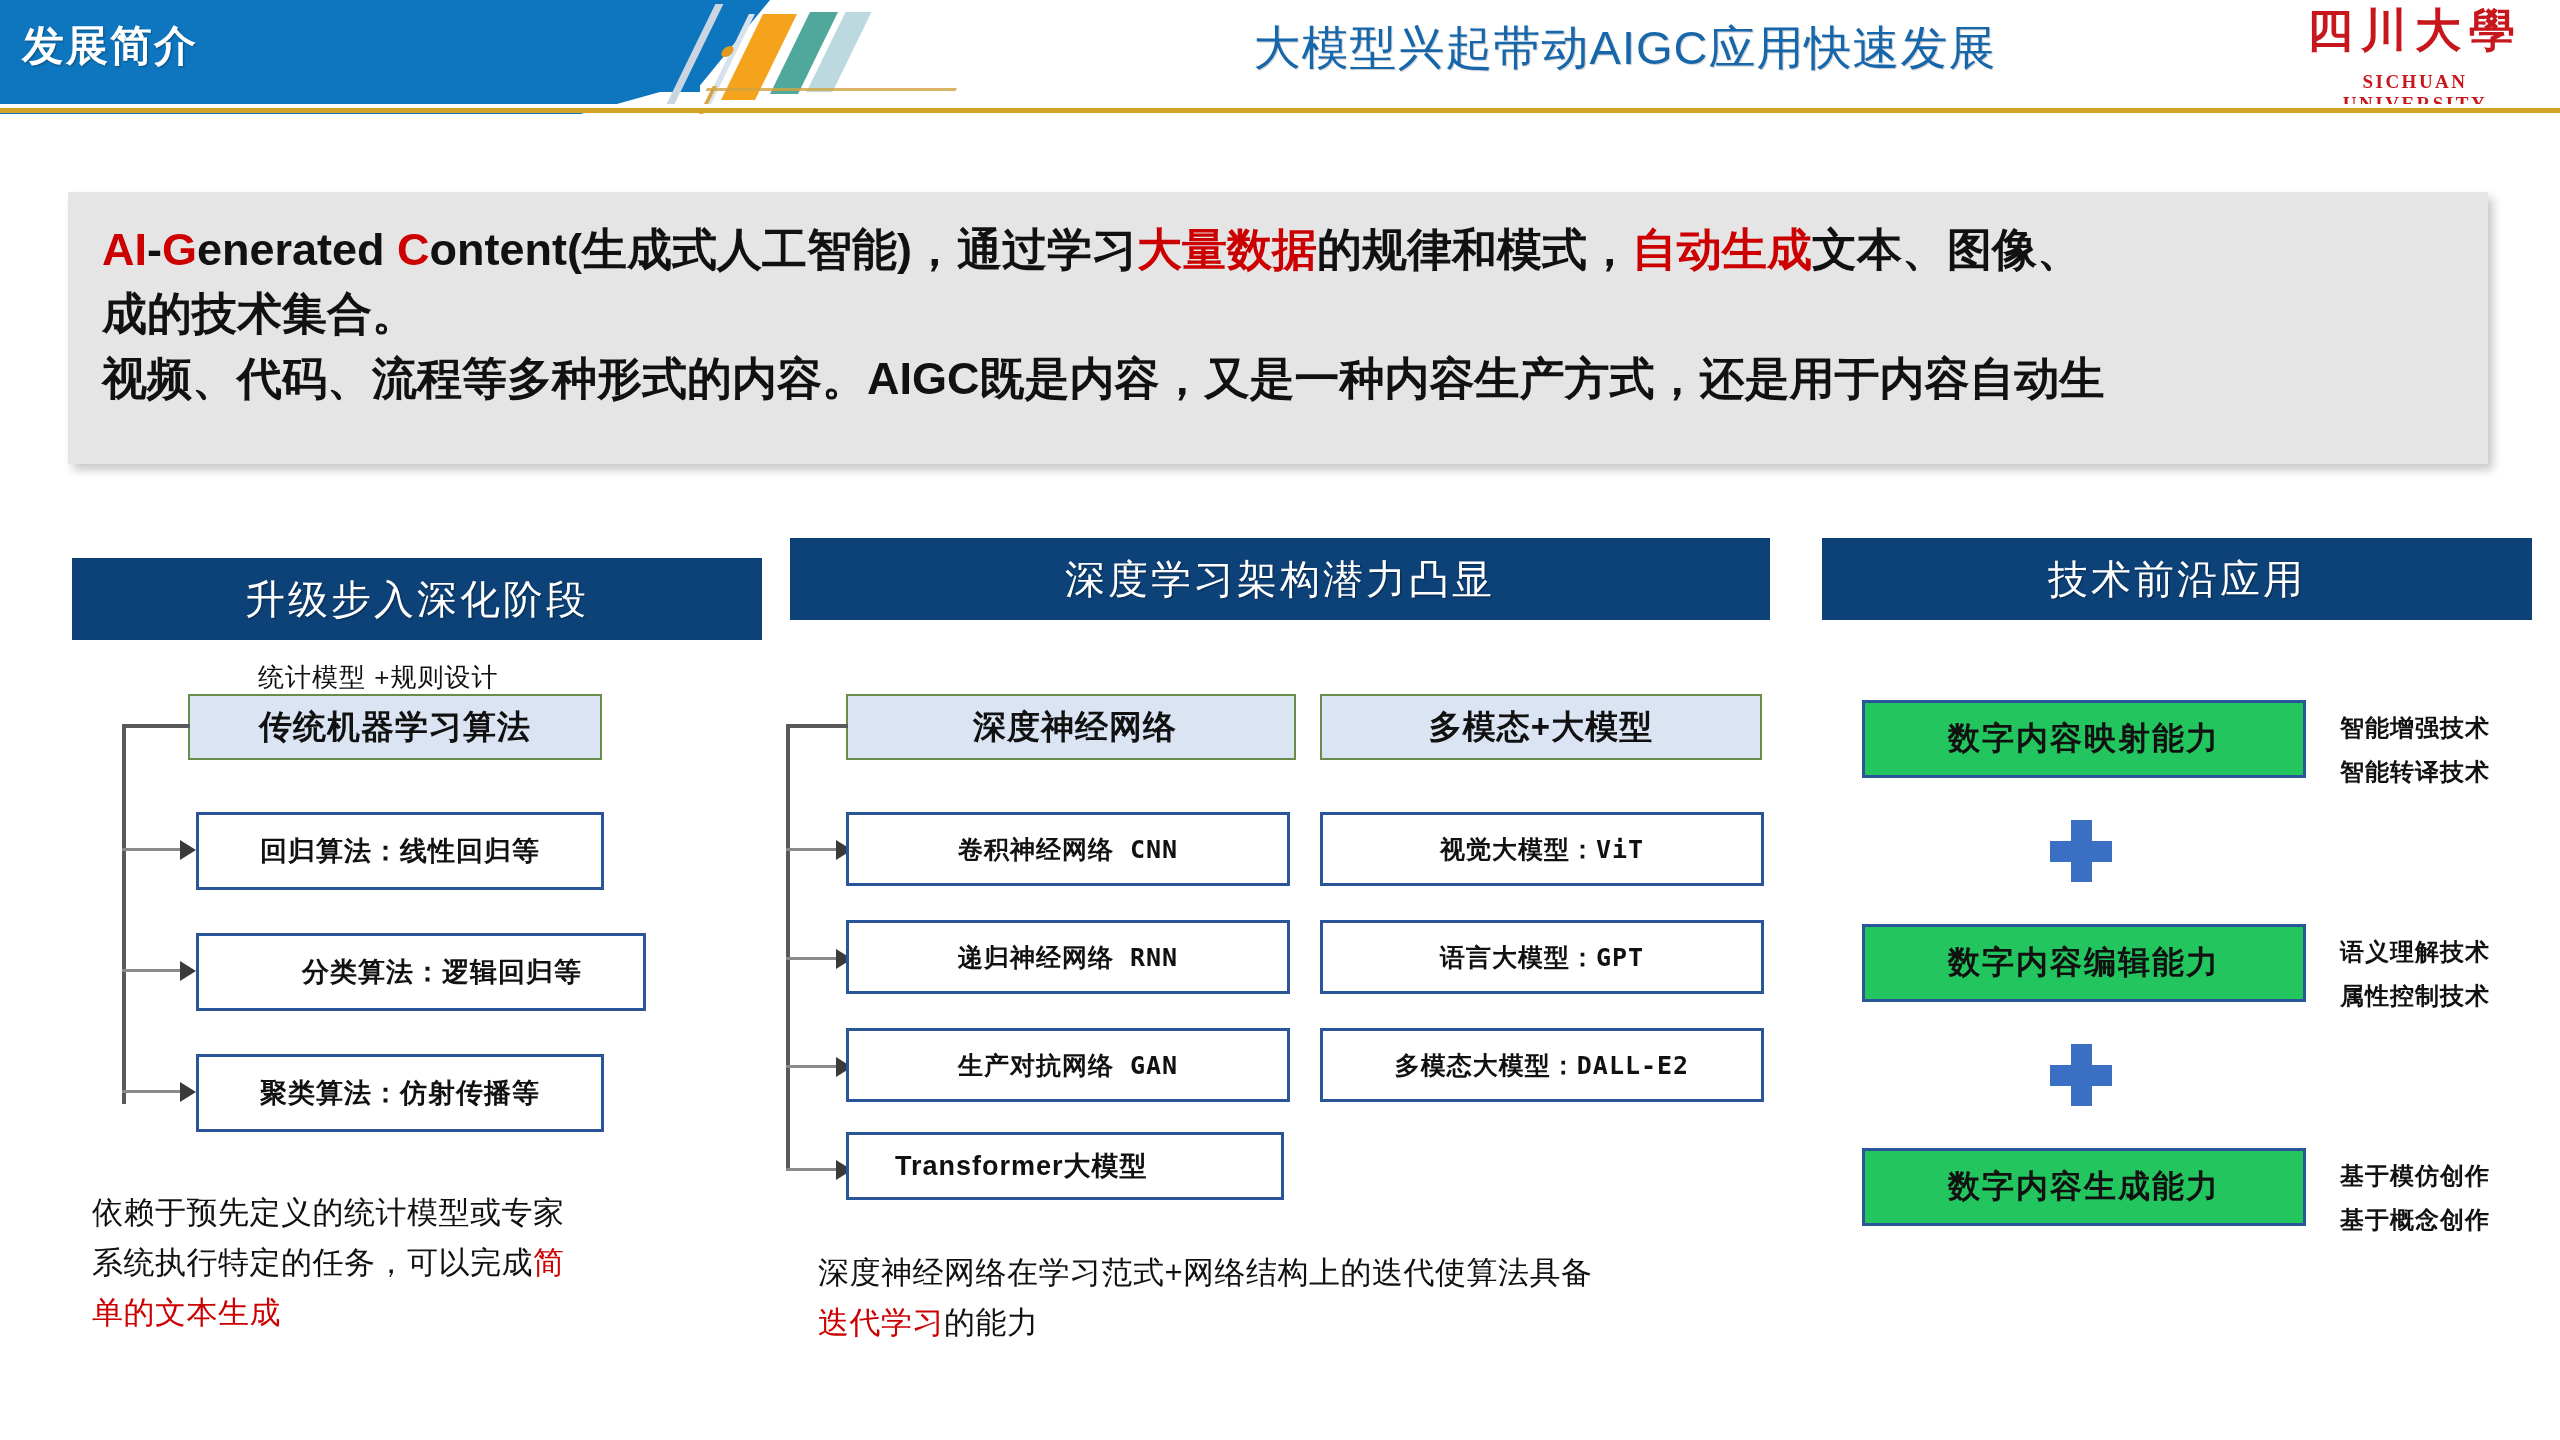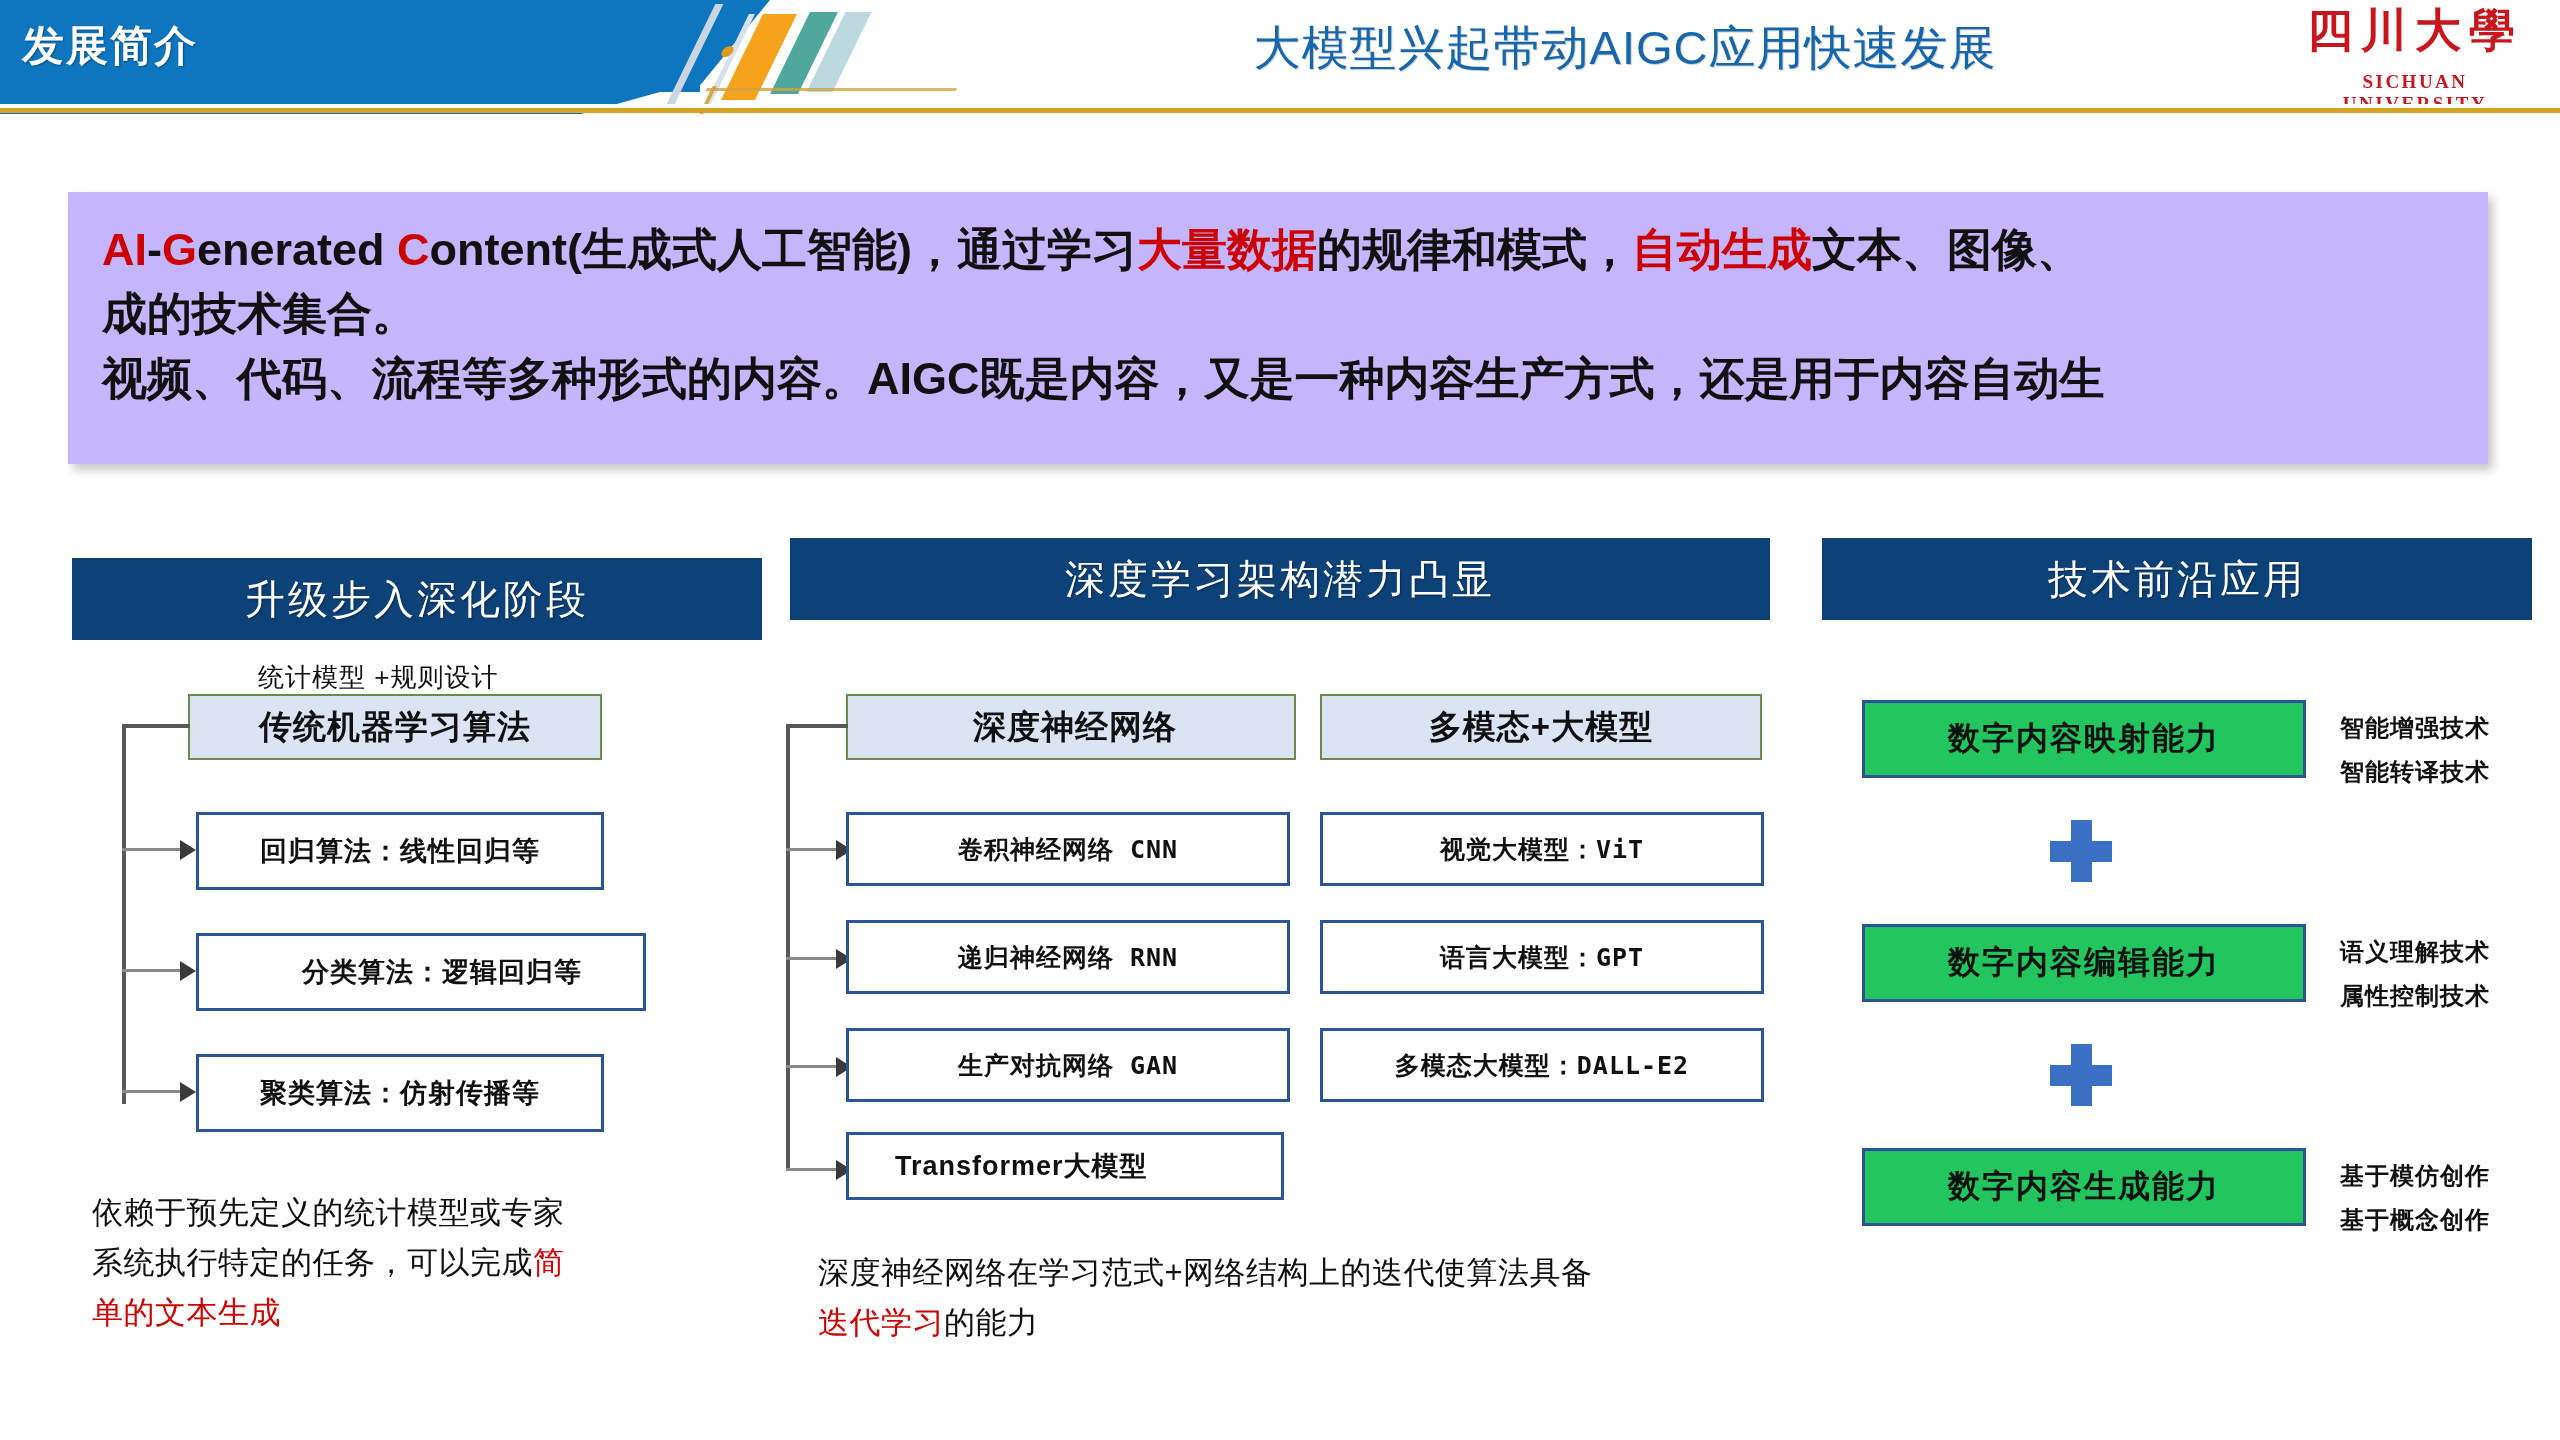--- a/index.html
+++ b/index.html
@@ -38,21 +38,21 @@
   #logo .cn{color:#c8161d;font-size:46px;font-weight:bold;letter-spacing:8px;
      font-family:"Liberation Serif","DejaVu Serif",serif;line-height:1.08;}
   #logo .en{color:#c8161d;font-size:19px;font-weight:bold;letter-spacing:2.5px;
      font-family:"Liberation Serif","DejaVu Serif",serif;margin-top:15px;}
 
   #hdr-rule{position:absolute;left:0;top:108px;width:2560px;height:5px;background:#d4a323;}
   #hdr-rule-w{position:absolute;left:0;top:104px;width:2560px;height:4px;background:#ffffff;}
 
   
   #intro{position:absolute;left:68px;top:192px;width:2420px;height:272px;
-     background:#c4b5fd;box-shadow:5px 6px 9px rgba(0,0,0,.22);
+     background:#e5e5e5;box-shadow:5px 6px 9px rgba(0,0,0,.22);
      padding:26px 34px 0 34px;box-sizing:border-box;}
   #intro p{margin:0;font-size:45px;font-weight:bold;line-height:1.43;color:#111111;
      letter-spacing:0px;}
   .red{color:#cc0000;}
 
   
   .colhead{position:absolute;background:#0d4279;color:#ffffff;
      display:flex;align-items:center;justify-content:center;
      font-size:40px;letter-spacing:3px;text-shadow:1px 1px 2px rgba(0,0,0,.4);}
   #colhead-0{left:72px;top:538px;width:690px;height:82px;margin-top:20px;}

